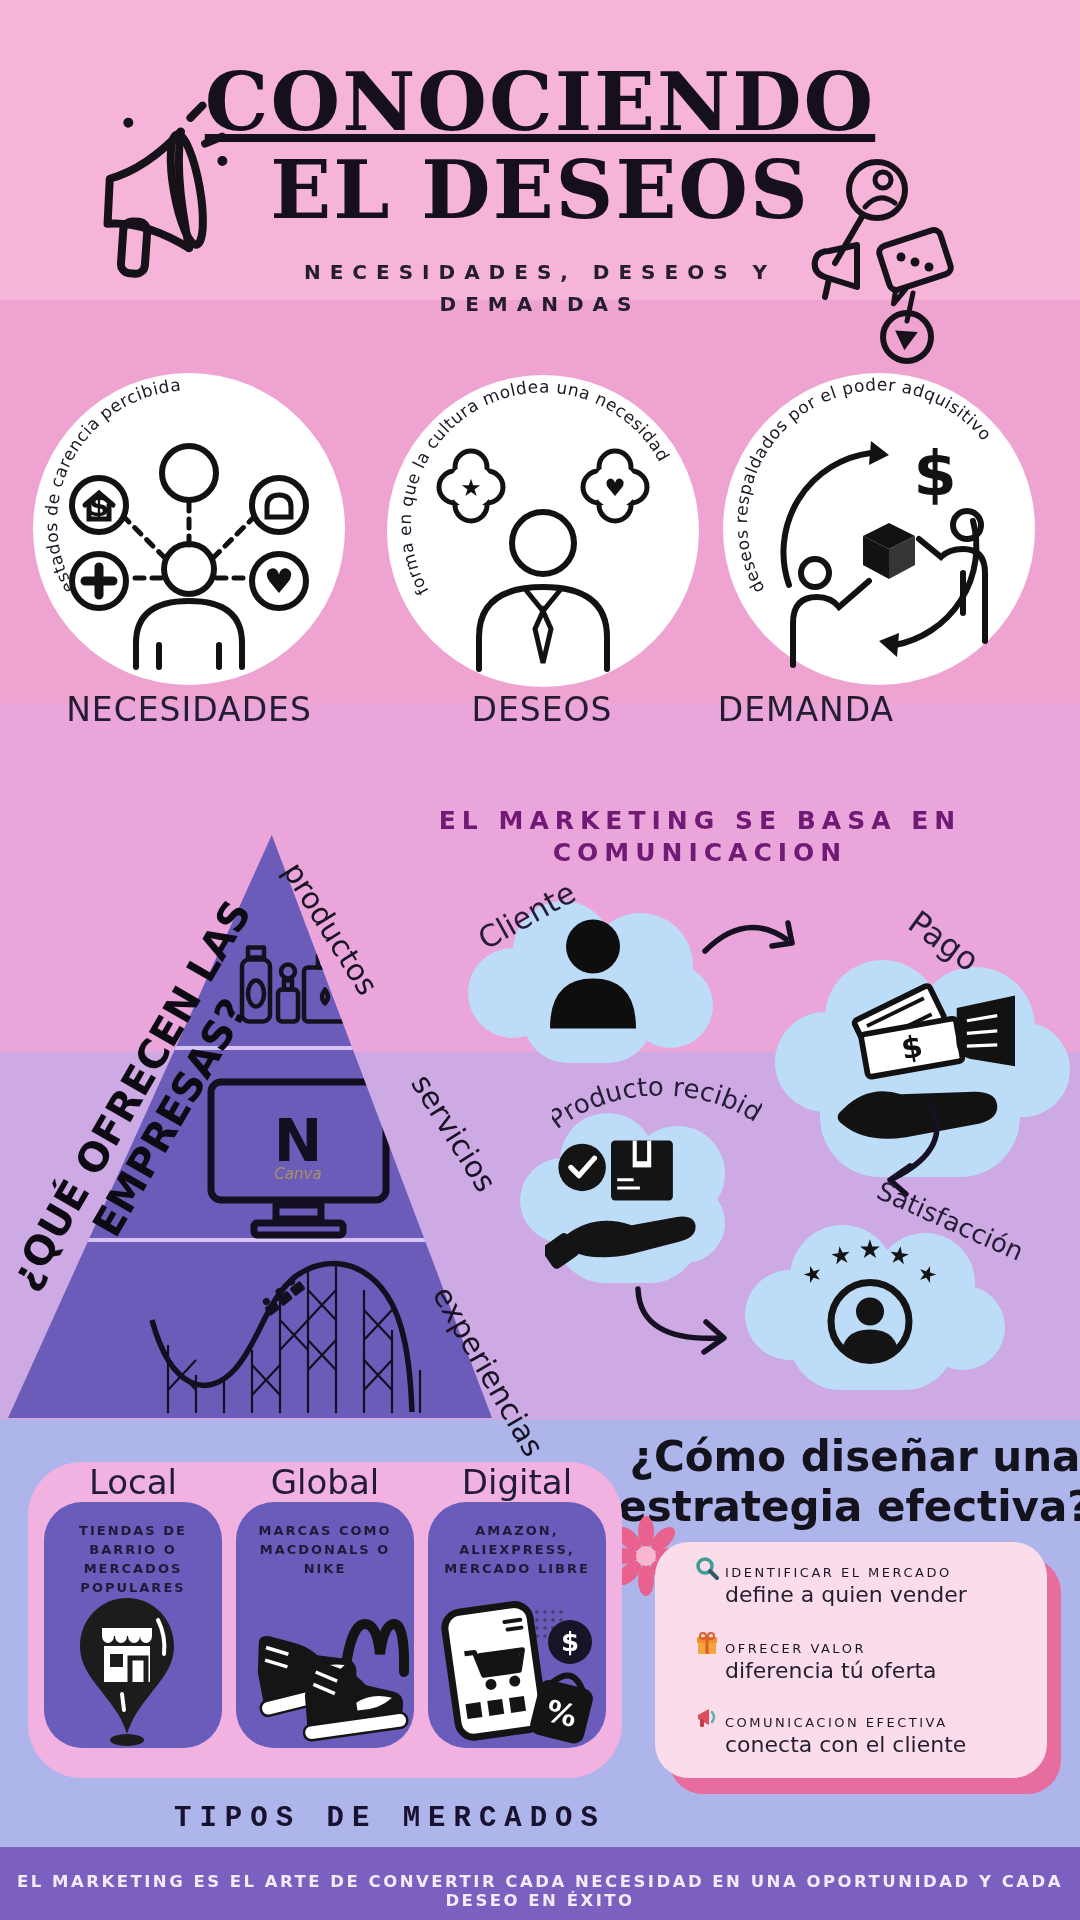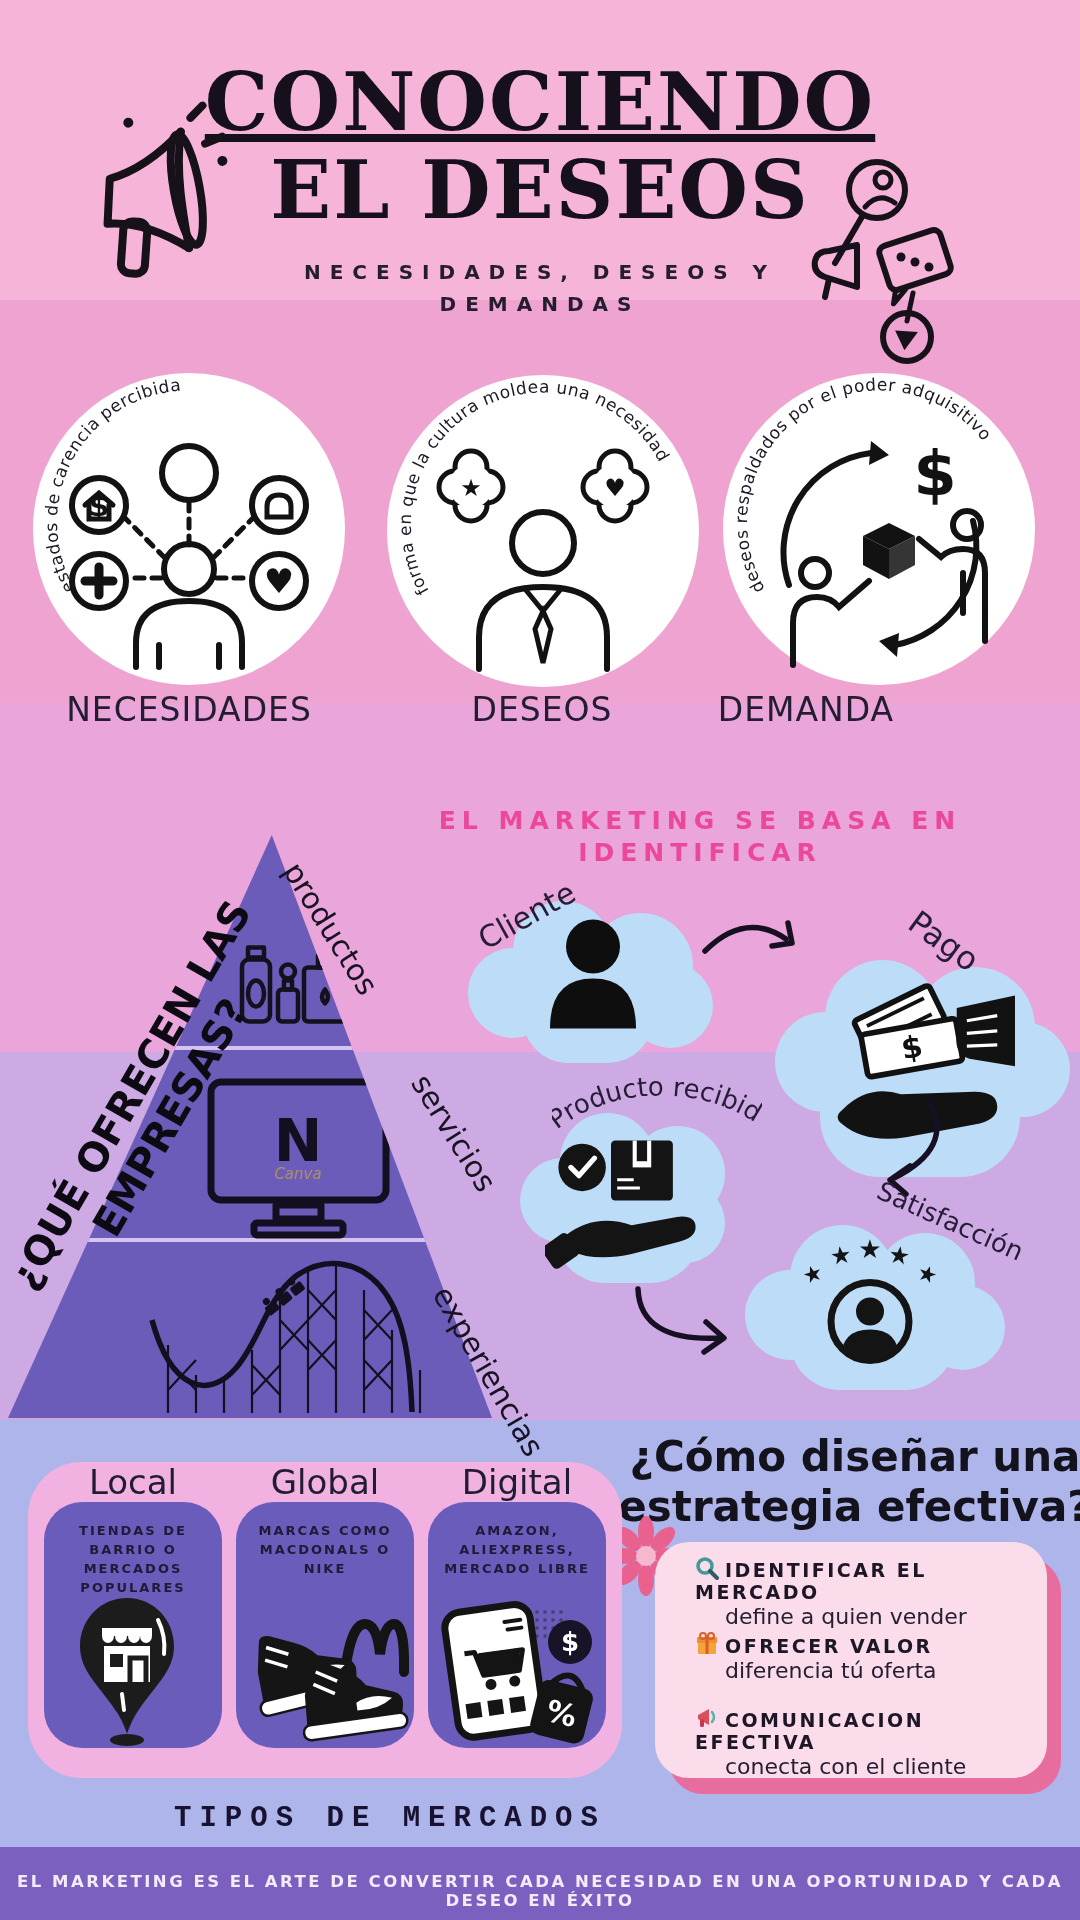--- a/index.html
+++ b/index.html
@@ -20,31 +20,31 @@
                  letter-spacing:1px;color:#241c31;transform:translateX(-50%);}
   
   .pyramid{position:absolute;left:8px;top:835px;width:484px;height:583px;
            background:#6a5cb8;clip-path:polygon(54.5% 0,100% 100%,0 100%);}
   .pyr-sep{position:absolute;left:0;width:100%;height:4px;background:#d4c4ef;}
   .pyr-q{position:absolute;left:-160px;top:1060px;width:620px;text-align:center;
          font-weight:800;font-size:40px;color:#0d0a14;transform:rotate(-60deg);}
   .tier-label{position:absolute;font-size:30px;color:#181222;transform-origin:left top;}
   
   .ex-title{position:absolute;width:560px;text-align:center;font-weight:700;
-            letter-spacing:6px;font-size:25px;color:#ec4899;}
+            letter-spacing:6px;font-size:25px;color:#701a75;}
   .cloud{position:absolute;}
   .cloud i{position:absolute;background:#bcdcf8;border-radius:50%;}
   .cloud-label{position:absolute;font-size:30px;color:#251c36;white-space:nowrap;}
   
   .strat-h{position:absolute;width:560px;text-align:center;font-weight:800;
            font-size:42px;color:#14121c;}
   .strat-card{position:absolute;left:655px;top:1542px;width:392px;height:236px;
               border-radius:34px;background:#fbdcea;box-shadow:14px 16px 0 #e66d9e;}
   .strat-row{position:absolute;left:40px;width:330px;}
-  .strat-row .t{font-size:19px;font-weight:700;letter-spacing:2.5px;color:#1c1626;}
+  .strat-row .t{font-size:13px;font-weight:400;letter-spacing:2.5px;color:#1c1626;}
   .strat-row .d{font-size:22px;color:#241e30;margin-left:30px;margin-top:1px;}
   .strat-row svg{vertical-align:-3px;margin-right:6px;}
   
   .mpanel{position:absolute;left:28px;top:1462px;width:594px;height:316px;
           border-radius:54px;background:#f2b2e1;display:flex;gap:14px;
           padding:0 16px;box-sizing:border-box;}
   .mcol{flex:1;display:flex;flex-direction:column;}
   .mname{text-align:center;font-size:34px;color:#221b38;height:40px;line-height:40px;}
   .mcard{background:#6a5cba;border-radius:38px;height:246px;position:relative;
          text-align:center;}
@@ -265,21 +265,21 @@
           <circle cx="156" cy="42" r="3.5"></circle>
       </g>
     </svg>
   </div>
   <div class="pyr-q">¿QUÉ OFRECEN LAS EMPRESAS?</div>
   <div class="tier-label" style="left:306px;top:856px;transform:rotate(58deg);">productos</div>
   <div class="tier-label" style="left:434px;top:1068px;transform:rotate(58deg);">servicios</div>
   <div class="tier-label" style="left:456px;top:1280px;transform:rotate(60deg);">experiencias</div>
 
   <div class="ex-title" style="left:420px;top:806px;">EL MARKETING SE BASA EN</div>
-  <div class="ex-title" style="left:420px;top:838px;">IDENTIFICAR</div>
+  <div class="ex-title" style="left:420px;top:838px;">COMUNICACION</div>
 
   <div class="cloud" style="left:468px;top:893px;width:245px;height:172px;">
     <i style="left:0;top:55px;width:90px;height:90px;"></i>
     <i style="left:45px;top:8px;width:100px;height:100px;"></i>
     <i style="left:120px;top:20px;width:105px;height:105px;"></i>
     <i style="left:160px;top:70px;width:85px;height:85px;"></i>
     <i style="left:55px;top:70px;width:130px;height:100px;border-radius:45px;"></i>
     <svg class="abs" style="left:75px;top:22px;" width="100" height="118" viewBox="0 0 100 115">
       <circle cx="50" cy="30" r="27" fill="#0e0e0e"></circle>
       <path d="M7,112 Q7,62 50,62 Q93,62 93,112 Z" fill="#0e0e0e"></path>

